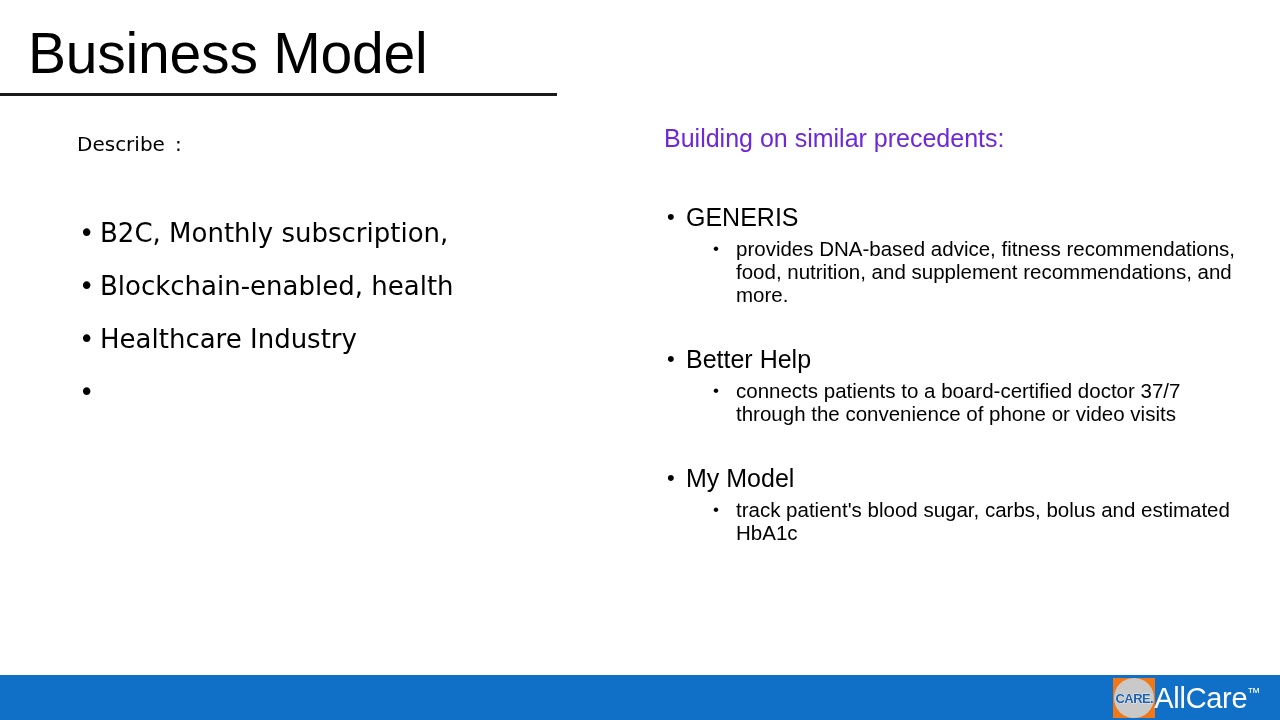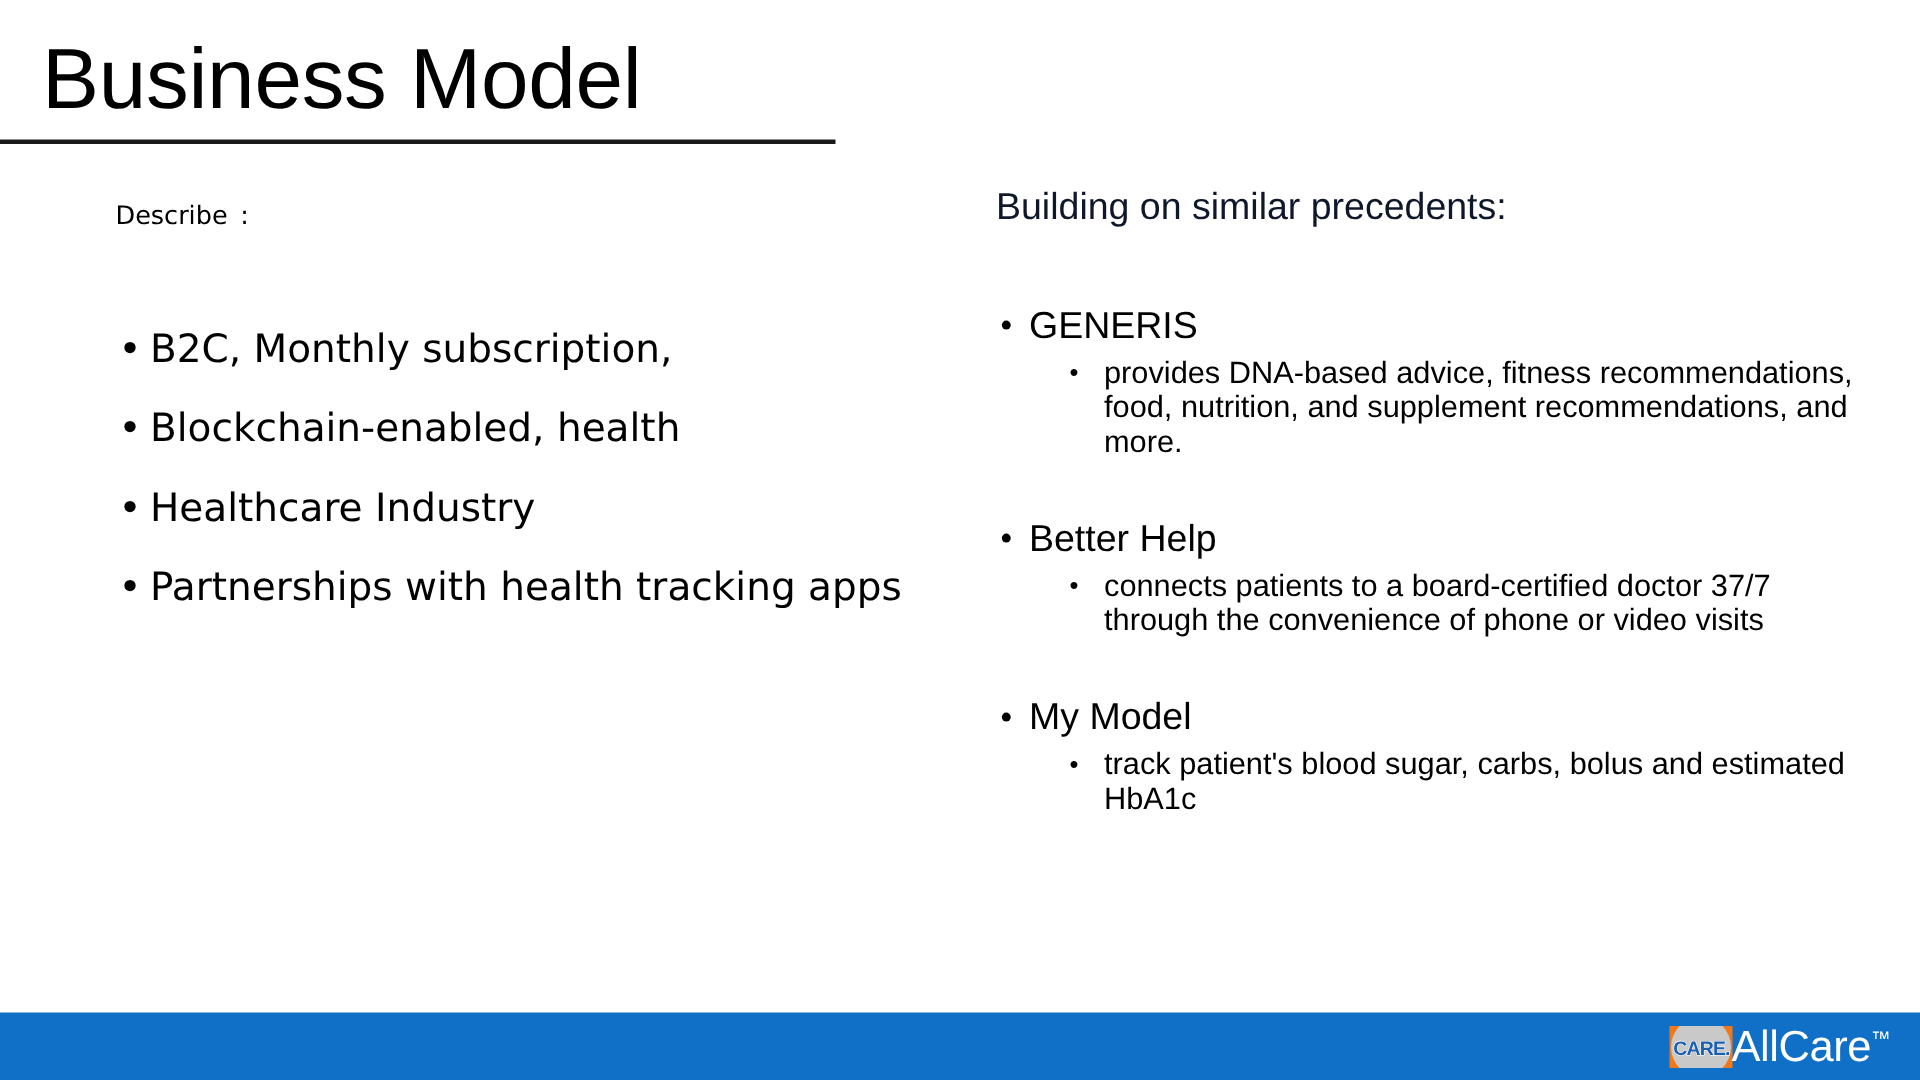--- a/index.html
+++ b/index.html
@@ -54,31 +54,31 @@
   }
   .col-right {
     position: absolute;
     left: 660px;
     top: 122px;
     width: 585px;
   }
 
   .lead {
     font-family: "DejaVu Sans", sans-serif;
-    font-size: 17px;
+    font-size: 20px;
     line-height: 32px;
     color: #000000;
     margin: 0 0 0 7px;
     white-space: nowrap;
   }
   .lead-right {
     font-family: "Liberation Sans", sans-serif;
     font-size: 25px;
     line-height: 32px;
-    color: #0f172a;
+    color: #6d28d9;
     margin: 0 0 0 4px;
     white-space: nowrap;
   }
 
   ul.bullets {
     list-style: none;
     margin: 0;
     padding: 0;
   }
 
@@ -153,21 +153,21 @@
     position: absolute;
     right: 20px;
     top: 676px;
     height: 44px;
     display: flex;
     align-items: center;
   }
   .logo-mark {
     position: relative;
     width: 42px;
-    height: 28px;
+    height: 40px;
     background: #f07818;
     display: flex;
     align-items: center;
     justify-content: center;
     overflow: hidden;
   }
   .logo-circle {
     position: absolute;
     left: 50%;
     top: 50%;
@@ -222,21 +222,20 @@
       <li>
         <span class="dot">•</span>
         <span>Blockchain-enabled, health</span>
       </li>
       <li>
         <span class="dot">•</span>
         <span>Healthcare Industry</span>
       </li>
       <li>
         <span class="dot">•</span>
-        <span>Partnerships with health tracking apps</span>
       </li>
     </ul>
   </div>
 
   <div class="col-right">
     <div class="lead-right">Building on similar precedents:</div>
 
     <div class="gap-a"></div>
 
     <div class="grp">

